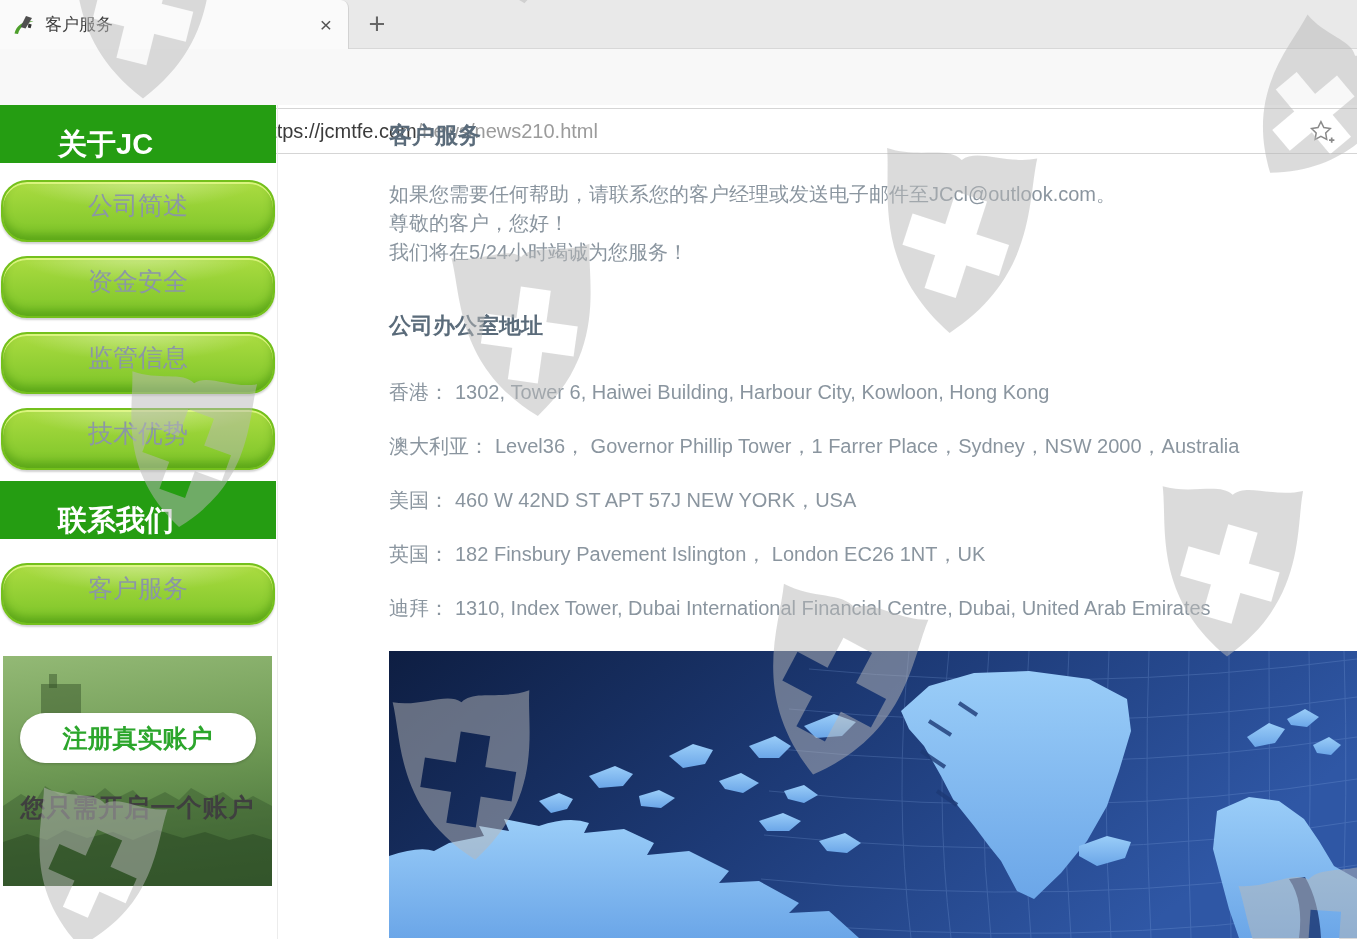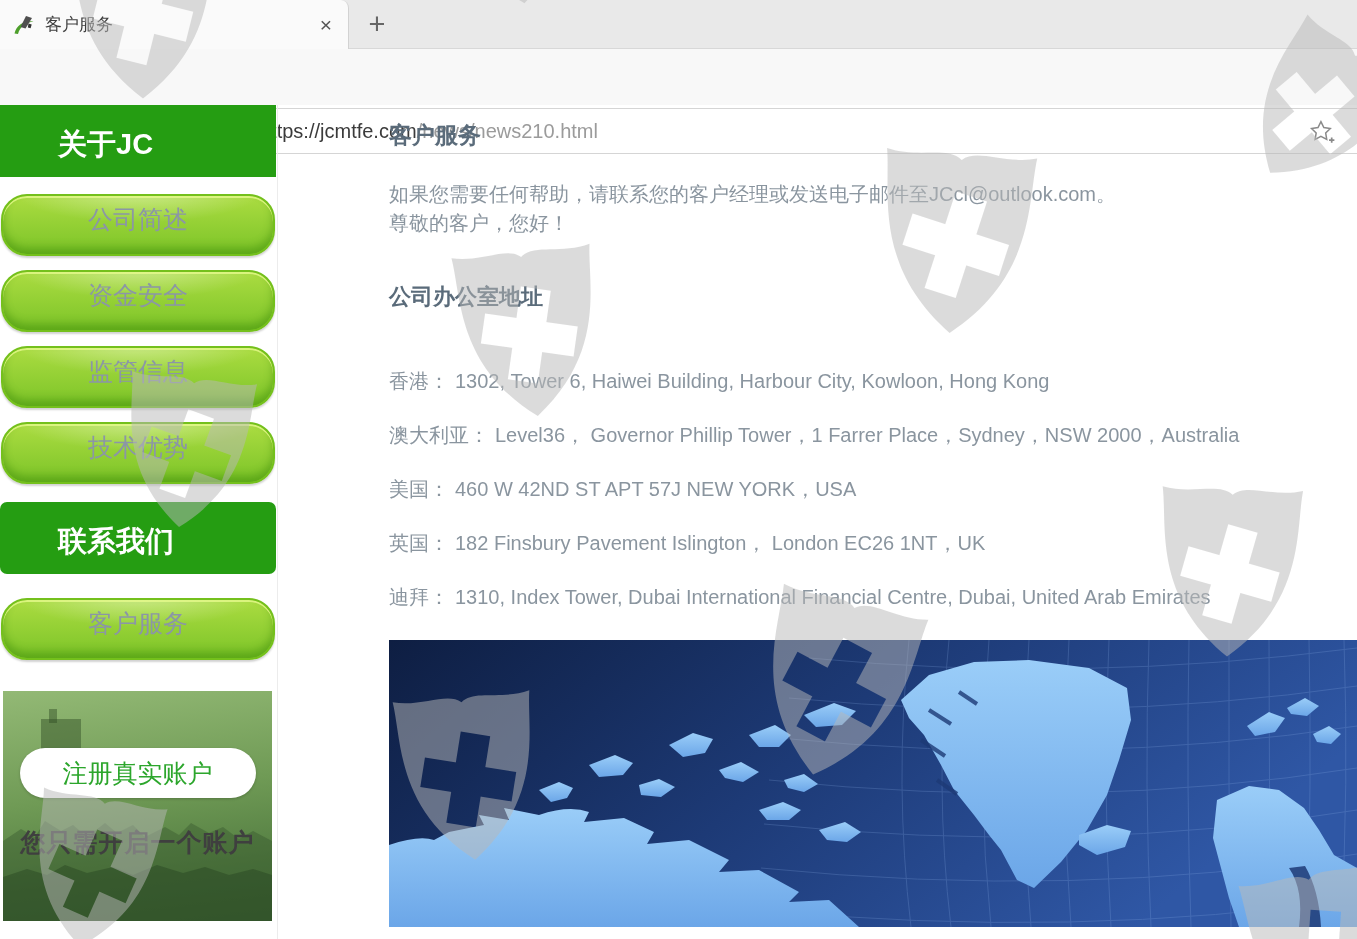--- a/index.html
+++ b/index.html
@@ -23,45 +23,45 @@
   .addressbar{position:absolute;left:197px;top:59px;right:-2px;height:44px;background:#fff;
               border:1px solid #d5d5d5;border-radius:2px;display:flex;align-items:center;}
   .lock{margin-left:22px;width:24px;height:24px;flex:0 0 auto;}
   .url{margin-left:16px;font-size:20px;white-space:nowrap;}
   .url-host{color:#3b3b3b;}
   .url-path{color:#9b9b9b;}
   .star{position:absolute;right:22px;top:9px;width:28px;height:28px;}
   
   .sidebar{position:absolute;left:0;top:105px;width:276px;}
   .side-sep{position:absolute;left:277px;top:105px;bottom:0;width:1px;background:#ececec;}
-  .side-header{height:72px;line-height:78px;background:#259d12;color:#fff;
+  .side-header{height:58px;line-height:78px;background:#259d12;color:#fff;
                font-size:29px;font-weight:bold;padding-left:58px;box-sizing:border-box;}
   .side-btn{height:62px;margin:14px 1px 0 1px;border-radius:26px;
             background:radial-gradient(ellipse 75% 90% at 50% -10%, rgba(255,255,255,.40), rgba(255,255,255,0) 62%),
                        linear-gradient(#abdc41,#7cc428);
             border:2px solid #74c01c;box-sizing:border-box;
             box-shadow:inset 0 2px 0 rgba(230,250,140,.8), inset 0 -6px 8px rgba(52,130,5,.45), 0 2px 2px rgba(0,0,0,.18);
             color:#8b96a6;font-size:25px;text-align:center;line-height:46px;cursor:pointer;}
   .side-btn.first{margin-top:17px;}
-  .gap-header{margin-top:18px;border-radius:7px;}
+  .gap-header{margin-top:11px;}
   .gap-service{margin-top:24px;}
   .banner{position:relative;margin:31px 0 0 3px;width:269px;height:230px;overflow:hidden;
           background:linear-gradient(173deg,#93b975 0%,#6f9a55 45%,#527c41 78%,#46703a 100%);}
   .banner-art{position:absolute;left:0;top:0;width:100%;height:100%;}
   .register-btn{position:relative;margin:57px auto 0 auto;width:236px;height:50px;border-radius:25px;
-                background:#fff;color:#2ca62c;font-size:25px;font-weight:normal;text-align:center;
+                background:#fff;color:#2ca62c;font-size:25px;font-weight:bold;text-align:center;
                 line-height:50px;box-shadow:0 1px 3px rgba(0,0,0,.2);cursor:pointer;}
   .banner-caption{position:relative;margin-top:28px;text-align:center;color:#3f3f3f;
                   font-size:25px;font-weight:bold;letter-spacing:1px;}
   
   .main{position:absolute;left:389px;top:105px;width:968px;}
   .main h1{margin:16px 0 0 0;font-size:23px;line-height:28px;color:#5a6b7a;font-weight:bold;}
   .intro{margin-top:31px;font-size:20px;line-height:29px;color:#8a959f;}
   .main h2{margin:46px 0 0 0;font-size:22px;line-height:26px;color:#5a6b7a;font-weight:bold;}
-  .addr-list{margin-top:60px;}
+  .addr-list{margin-top:42px;}
   .addr{margin-bottom:32px;font-size:20px;line-height:22px;color:#8a959f;white-space:nowrap;}
   .addr .lbl{margin-right:6px;}
   .map-wrap{margin-top:2px;width:968px;height:287px;overflow:hidden;background:#1c3874;}
   .map-wrap svg{display:block;}
   
   .wm{position:absolute;z-index:70;pointer-events:none;fill:#b9b9b9;opacity:.5;}
 </style>
 </head>
 <body>
 
@@ -136,20 +136,21 @@
     <div class="banner-caption">您只需开启一个账户</div>
   </div>
 </aside>
 
 <main class="main">
   <h1>客户服务</h1>
 
   <div class="intro">
     <div>如果您需要任何帮助，请联系您的客户经理或发送电子邮件至JCcl@outlook.com。</div>
     <div>尊敬的客户，您好！</div>
+    <div>我们将在5/24小时竭诚为您服务！</div>
   </div>
 
   <h2>公司办公室地址</h2>
 
   <div class="addr-list">
     <div class="addr"><span class="lbl">香港：</span><span>1302, Tower 6, Haiwei Building, Harbour City, Kowloon, Hong Kong</span></div>
     <div class="addr"><span class="lbl">澳大利亚：</span><span>Level36， Governor Phillip Tower，1 Farrer Place，Sydney，NSW 2000，Australia</span></div>
     <div class="addr"><span class="lbl">美国：</span><span>460 W 42ND ST APT 57J NEW YORK，USA</span></div>
     <div class="addr"><span class="lbl">英国：</span><span>182 Finsbury Pavement Islington， London EC26 1NT，UK</span></div>
     <div class="addr"><span class="lbl">迪拜：</span><span>1310, Index Tower, Dubai International Financial Centre, Dubai, United Arab Emirates</span></div>

